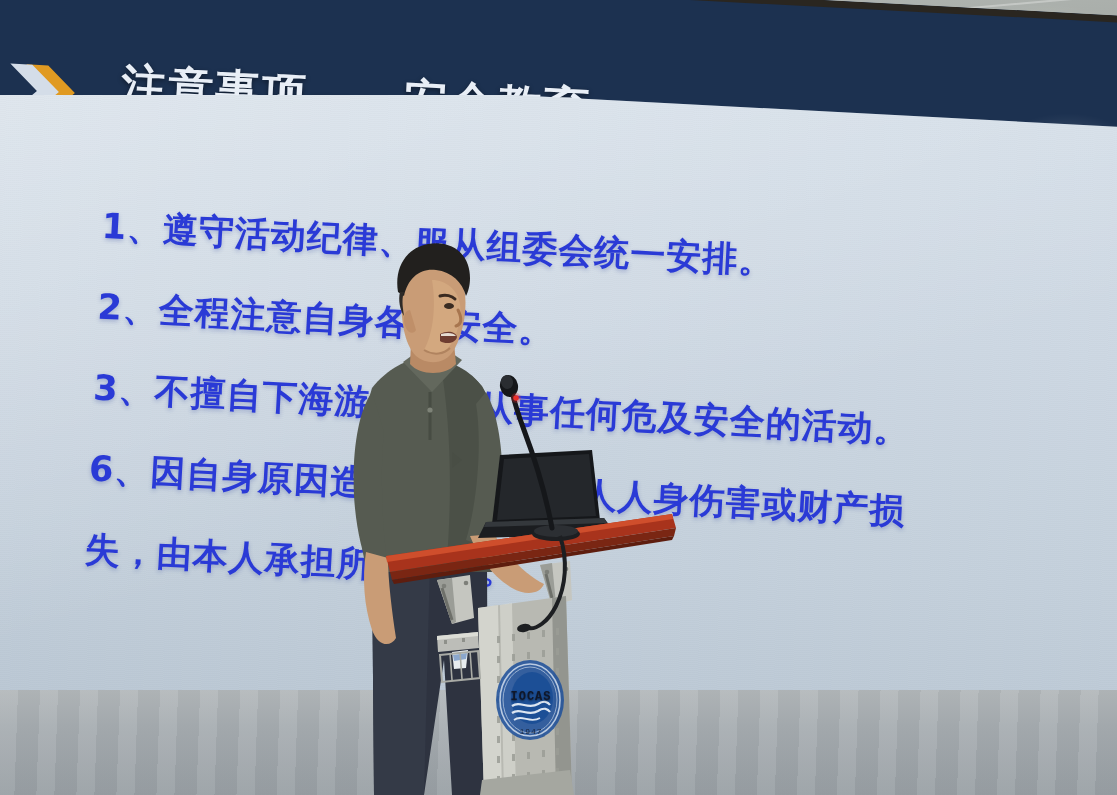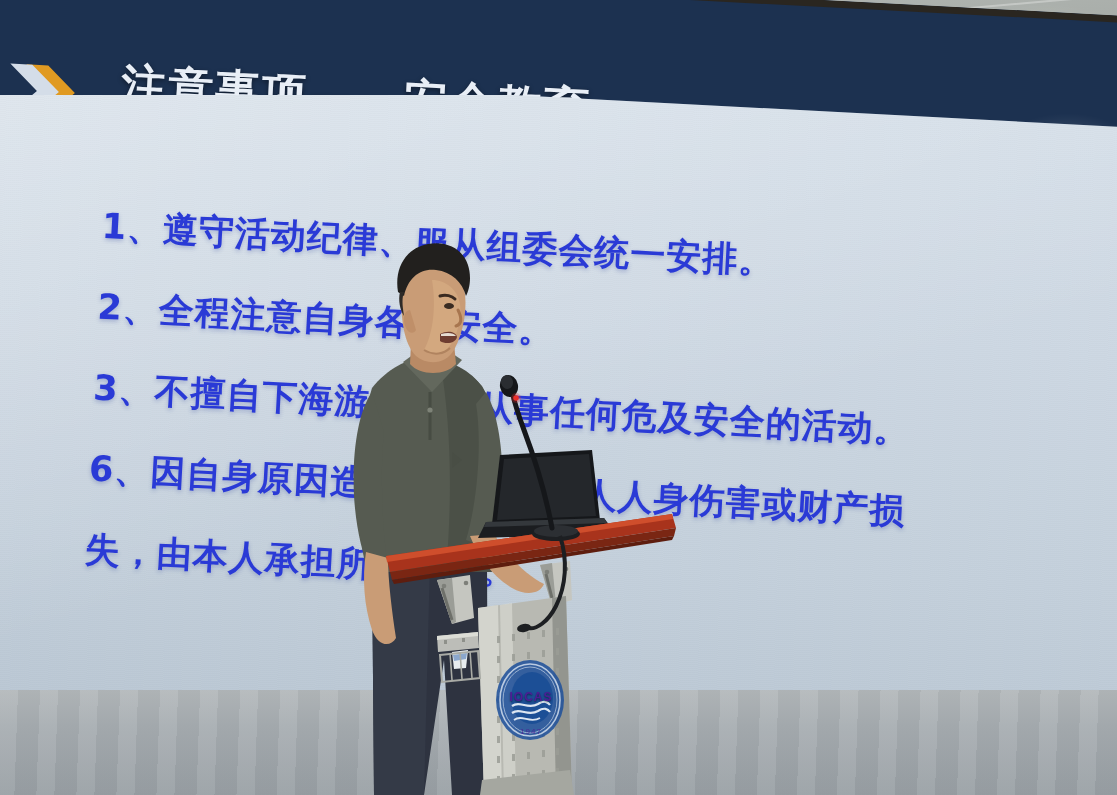--- a/index.html
+++ b/index.html
@@ -164,22 +164,22 @@
   
   .person { position: absolute; left: 0; top: 0; }
 
   
   .podium { position: absolute; left: 0; top: 0; }
 
   .mic { position: absolute; left: 0; top: 0; }
 
   .emblem-text {
     position: absolute;
-    color: #4c1d95;
-    font-family: Liberation Sans, sans-serif;
+    color: #0f172a;
+    font-family: Liberation Mono, monospace;
     letter-spacing: 1px;
   }
 </style>
 </head>
 <body>
 
 <div class="scene">
 
   <div class="ceiling">
     <div class="ceiling-panel-line"></div>

